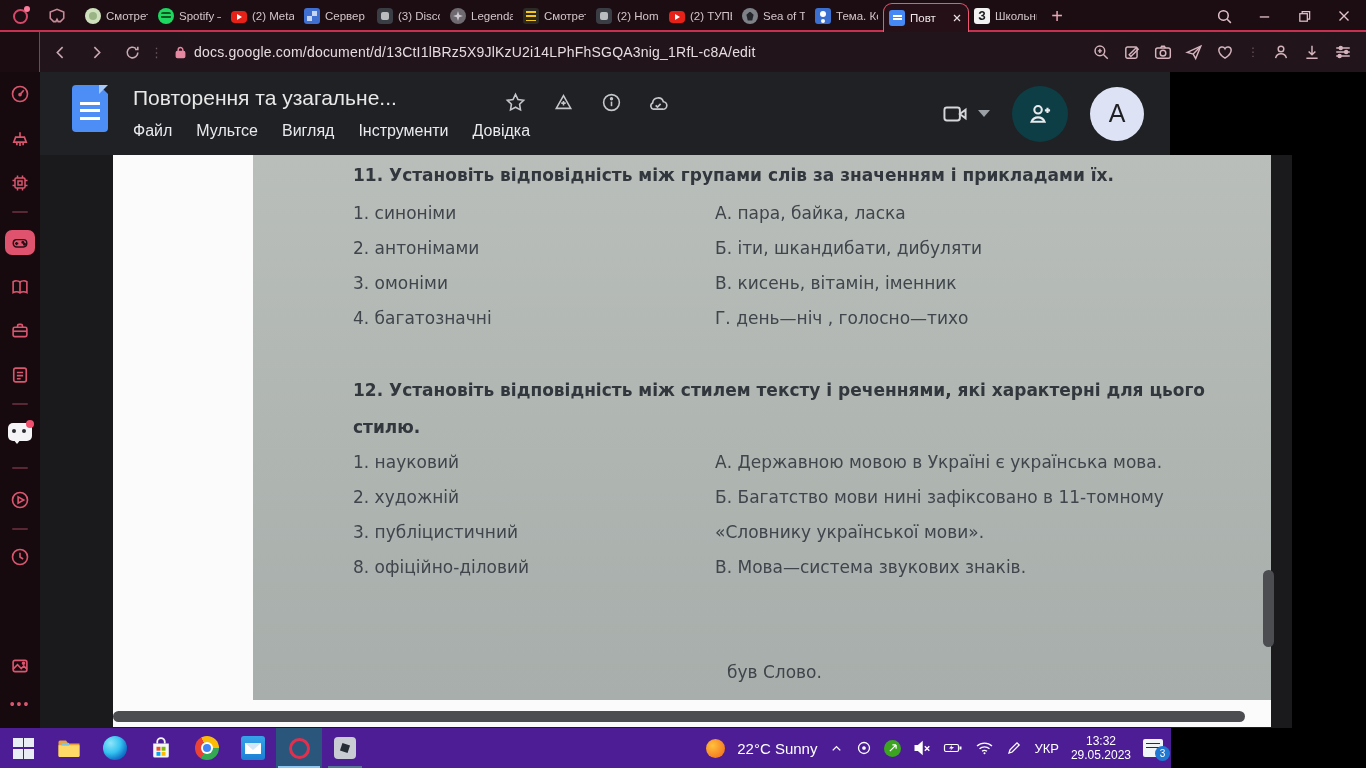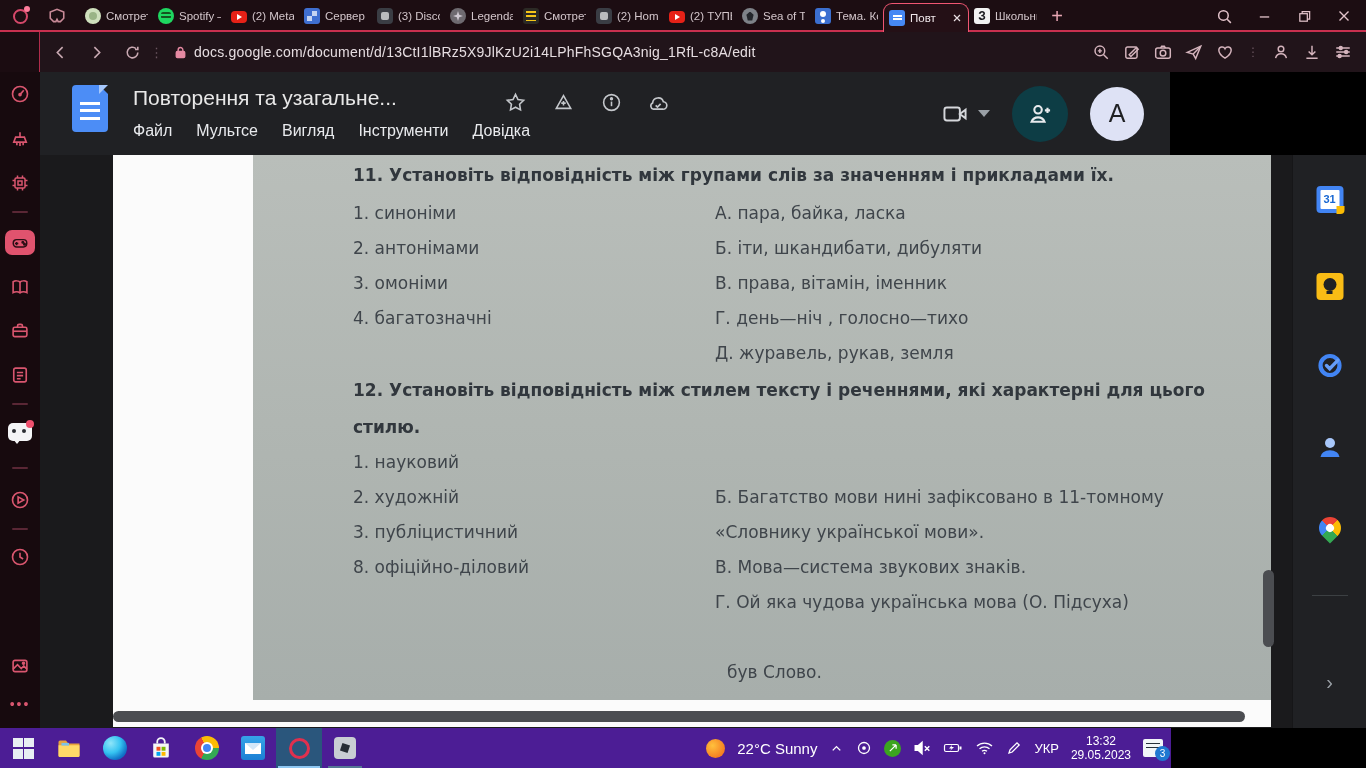--- a/index.html
+++ b/index.html
@@ -484,67 +484,39 @@
   <div class="canvas">
     <div class="page">
       <div class="scan">
         <div class="dl b" style="left:100px; top:10px">11. Установіть відповідність між групами слів за значенням і прикладами їх.</div>
         <div class="dl" style="left:100px; top:48px">1. синоніми</div>
         <div class="dl" style="left:100px; top:83px">2. антонімами</div>
         <div class="dl" style="left:100px; top:118px">3. омоніми</div>
         <div class="dl" style="left:100px; top:153px">4. багатозначні</div>
         <div class="dl" style="left:462px; top:48px">А. пара, байка, ласка</div>
         <div class="dl" style="left:462px; top:83px">Б. іти, шкандибати, дибуляти</div>
-        <div class="dl" style="left:462px; top:118px">В. права, вітамін, іменник</div>
+        <div class="dl" style="left:462px; top:118px">В. кисень, вітамін, іменник</div>
         <div class="dl" style="left:462px; top:153px">Г. день—ніч , голосно—тихо</div>
-        <div class="dl" style="left:462px; top:188px">Д. журавель, рукав, земля</div>
         <div class="dl b" style="left:100px; top:225px">12. Установіть відповідність між стилем тексту і реченнями, які характерні для цього</div>
         <div class="dl b" style="left:100px; top:262px">стилю.</div>
         <div class="dl" style="left:100px; top:297px">1. науковий</div>
         <div class="dl" style="left:100px; top:332px">2. художній</div>
         <div class="dl" style="left:100px; top:367px">3. публіцистичний</div>
         <div class="dl" style="left:100px; top:402px">8. офіційно-діловий</div>
+        <div class="dl" style="left:462px; top:297px">А. Державною мовою в Україні є українська мова.</div>
         <div class="dl" style="left:462px; top:332px">Б. Багатство мови нині зафіксовано в 11-томному</div>
         <div class="dl" style="left:462px; top:367px">«Словнику української мови».</div>
         <div class="dl" style="left:462px; top:402px">В. Мова—система звукових знаків.</div>
-        <div class="dl" style="left:462px; top:437px">Г. Ой яка чудова українська мова (О. Підсуха)</div>
         <div class="dl" style="left:474px; top:507px">був Слово.</div>
       </div>
     </div>
     <div class="vthumb"></div>
     <div class="hthumb"></div>
   </div>
 
-  <div class="side-panel">
-    <div class="sp-ic" style="top:31px">
-      <div class="sp-cal">
-          <div class="inner">31</div>
-        </div>
-    </div>
-    <div class="sp-ic" style="top:118px">
-        <div class="sp-keep"></div>
-      </div>
-    <div class="sp-ic" style="top:197px">
-      <svg width="27" height="27" viewBox="0 0 27 27" fill="none">
-          <circle cx="13.5" cy="13.5" r="9.5" stroke="#4285f4" stroke-width="4.2"></circle>
-          <path d="M10 13.5l3.2 3.2 8-8.4" stroke="#669df6" stroke-width="3.4" stroke-linecap="round"></path>
-        </svg>
-    </div>
-    <div class="sp-ic" style="top:279px">
-      <svg width="27" height="27" viewBox="0 0 27 27">
-          <circle cx="13.5" cy="9" r="5" fill="#a8c7fa"></circle>
-          <path d="M4 23a9.5 6.8 0 0 1 19 0z" fill="#4285f4"></path>
-        </svg>
-    </div>
-    <div class="sp-ic" style="top:362px">
-        <div class="maps-pin"></div>
-      </div>
-    <div class="sp-divider" style="top:440px"></div>
-    <div class="sp-ic sp-chevron" style="top:516px">›</div>
-  </div>
 
   <div class="taskbar">
     <div class="tb-cell">
       <div class="ic-start">
           <div></div>
           <div></div>
           <div></div>
           <div></div>
         </div>
     </div>

